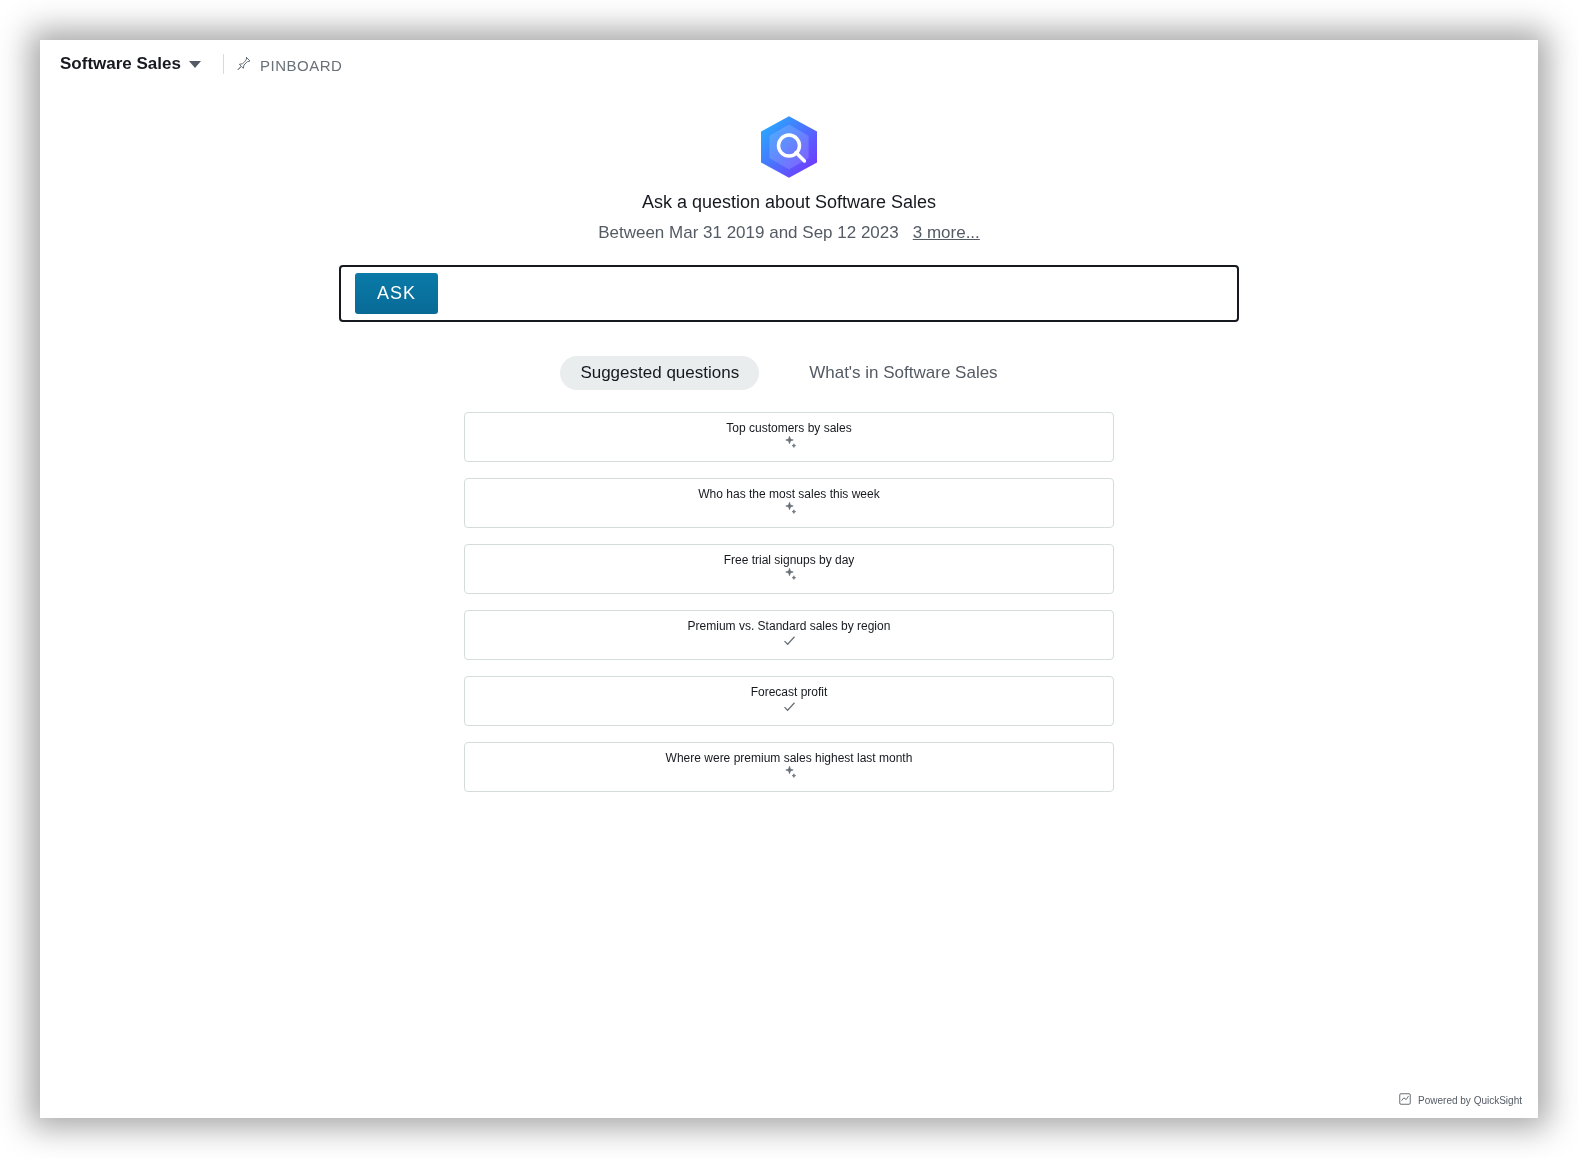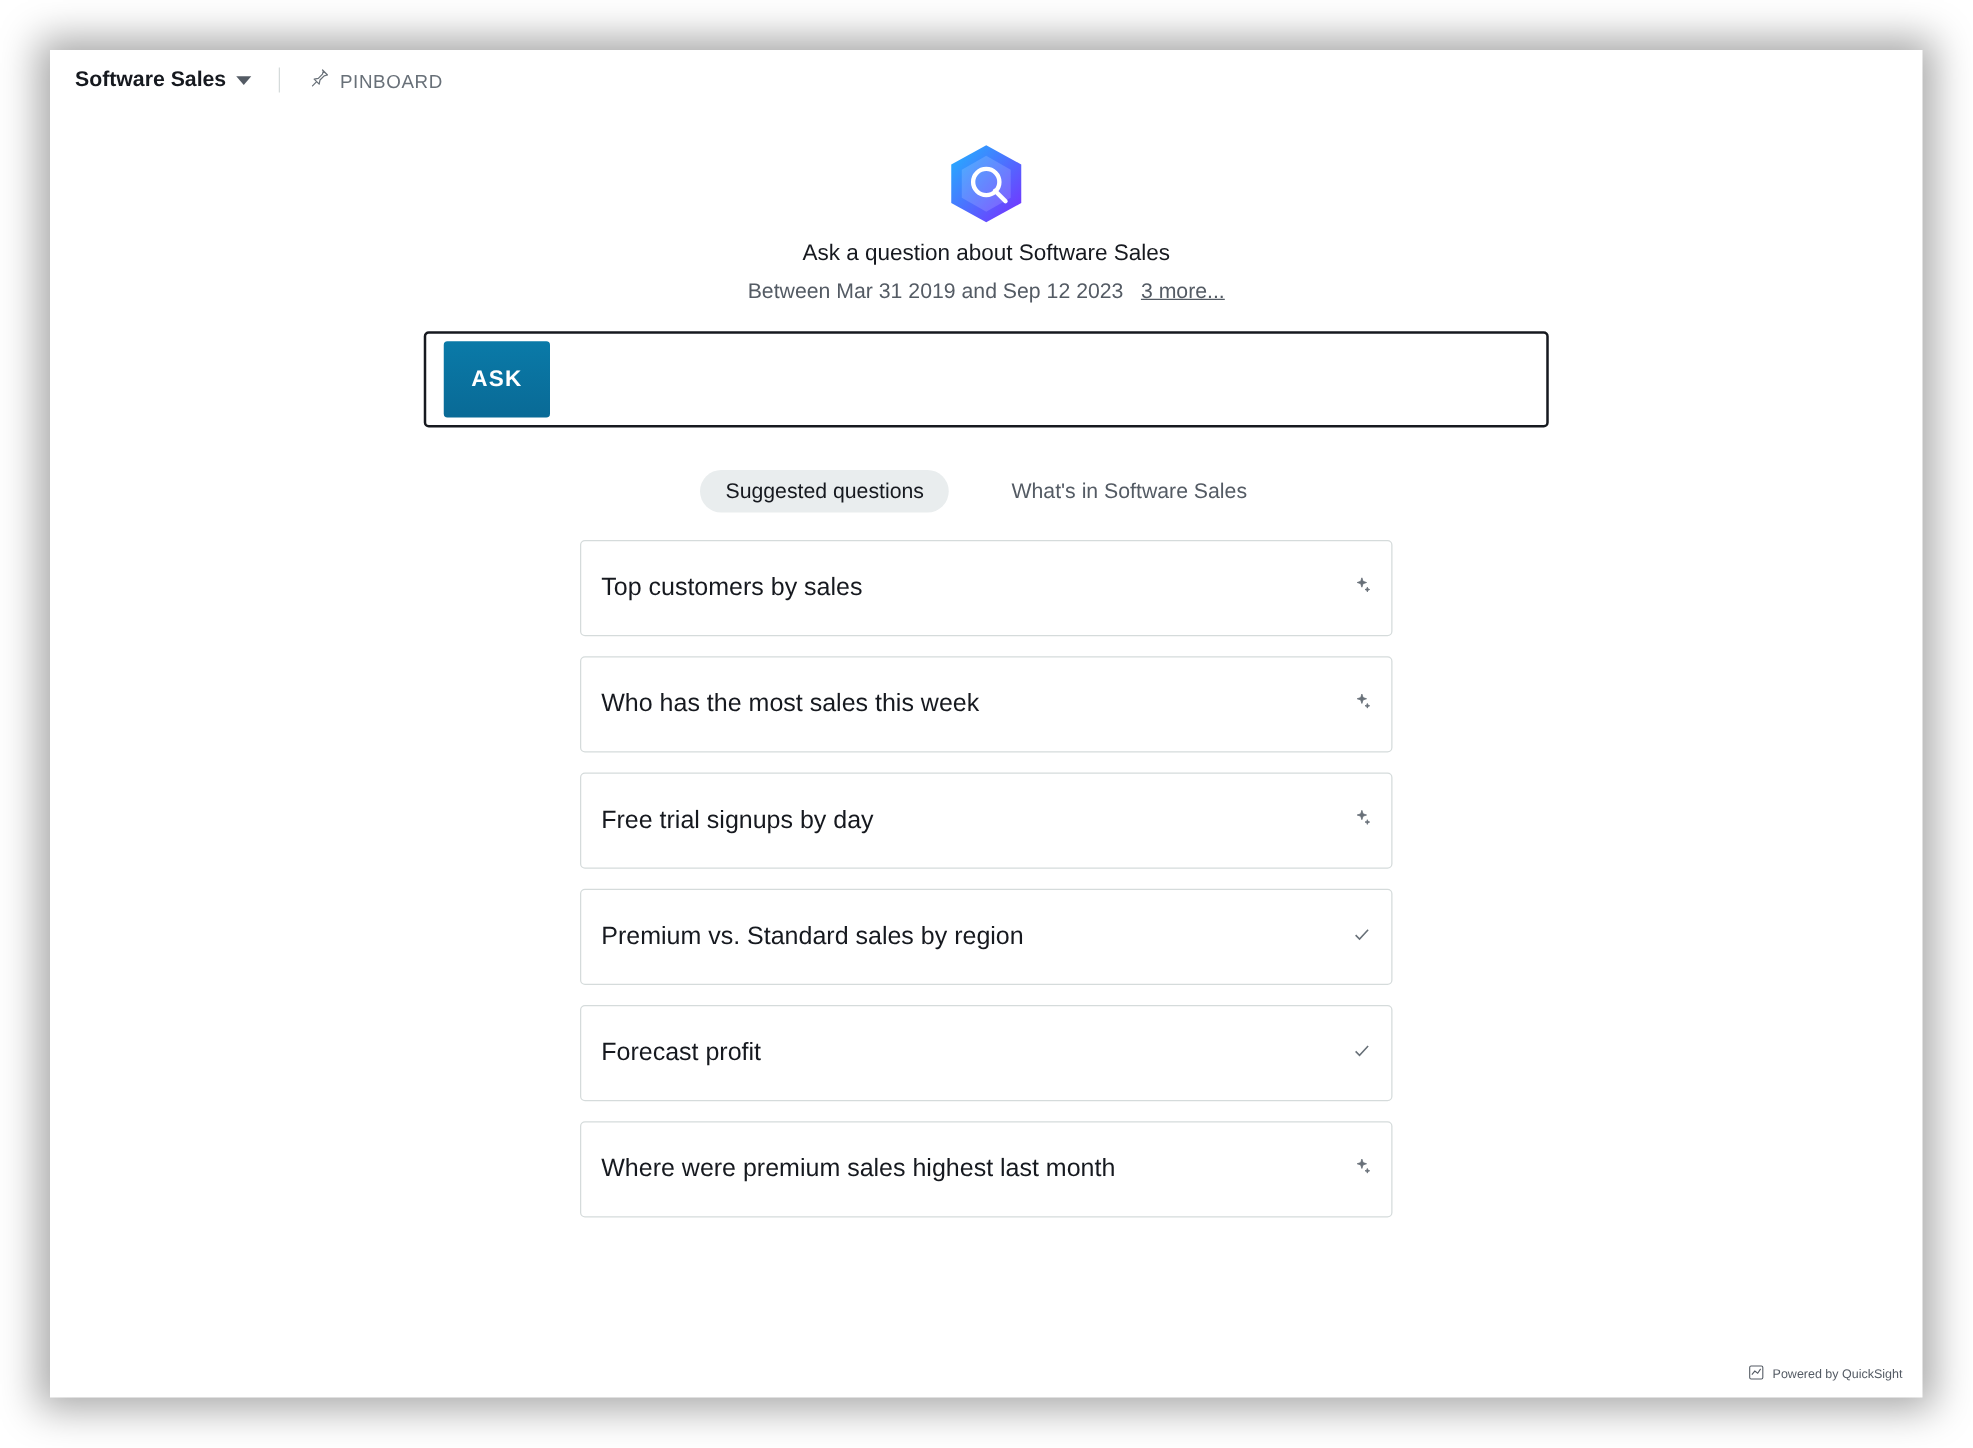--- a/index.html
+++ b/index.html
@@ -17,21 +17,21 @@
       height: 100%;
       box-shadow: 0 0 30px 10px rgba(0,0,0,0.35);
       position: relative;
       display: flex;
       flex-direction: column;
     }
     .topbar {
       display: flex;
       align-items: center;
       padding: 14px 20px 10px 20px;
-      gap: 20px;
+      gap: 8px;
     }
     .topic-dropdown {
       display: flex;
       align-items: center;
       gap: 8px;
       font-size: 17px;
       font-weight: 600;
       color: #16191f;
       cursor: pointer;
       padding-right: 22px;
@@ -101,25 +101,24 @@
       color: #16191f;
       padding: 8px 0;
     }
     .ask-input::placeholder { color: #879196; }
     .ask-button {
       background: #0d6d9c;
       background: linear-gradient(#0a7aa8, #096a96);
       color: #fff;
       border: none;
       border-radius: 3px;
-      padding: 20px 22px;
+      padding: 10px 22px;
       font-size: 18px;
       letter-spacing: 1px;
       cursor: pointer;
-      font-weight: bold;
     }
     .tabs {
       display: flex;
       justify-content: center;
       gap: 30px;
       margin-top: 34px;
       align-items: center;
     }
     .tab {
       font-size: 17px;
@@ -136,27 +135,28 @@
     .suggestions {
       width: 650px;
       margin: 22px auto 0 auto;
       display: flex;
       flex-direction: column;
       gap: 16px;
     }
     .suggestion-item {
       border: 1px solid #d5dbdb;
       border-radius: 4px;
-      padding: 26px 16px;
+      padding: 8px 16px;
       display: flex;
       justify-content: space-between;
       align-items: center;
       cursor: pointer;
-      font-size: 20px;
-      color: #16191f;
+      font-size: 12px;
+      color: #16191f;
+      flex-direction: column;
     }
     .spark-icon svg, .check-icon svg { width: 15px; height: 15px; }
     .spark-icon svg { stroke: #687078; fill: #687078; }
     .check-icon svg { stroke: #687078; fill: none; stroke-width: 2; }
     .footer {
       position: absolute;
       bottom: 10px;
       right: 16px;
       display: flex;
       align-items: center;

